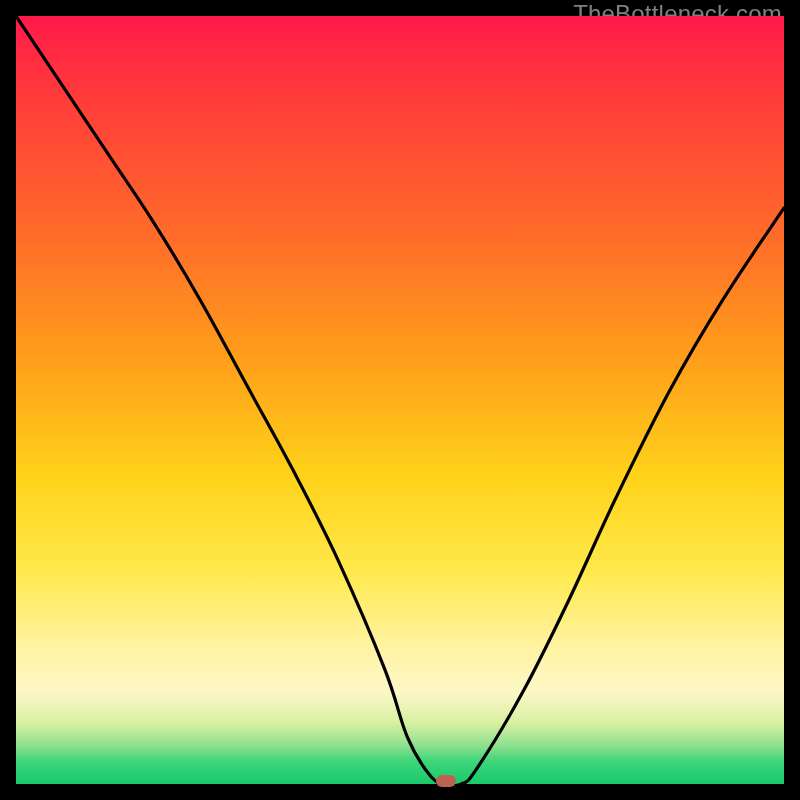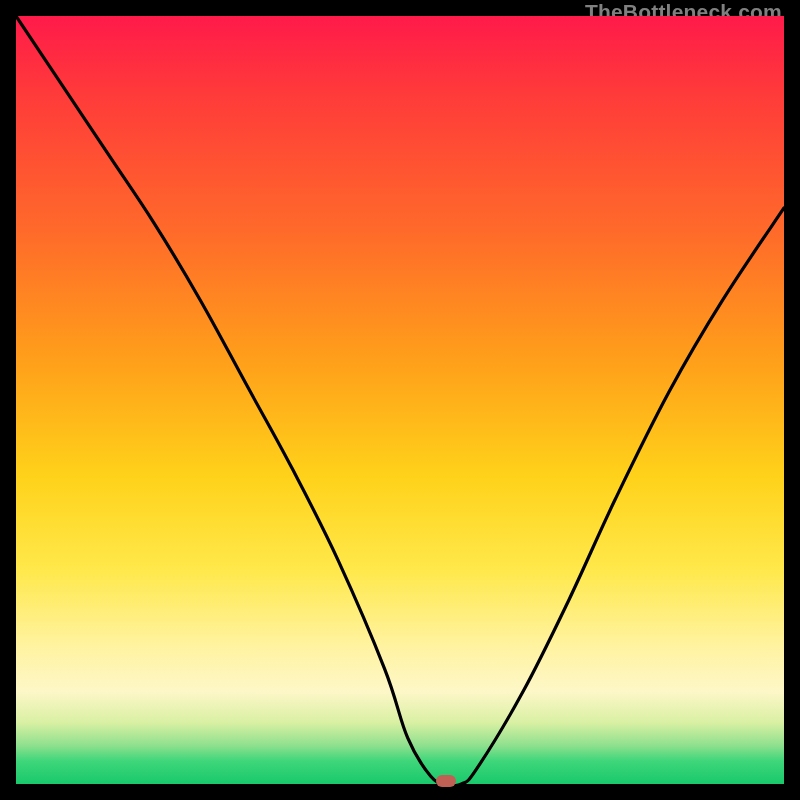--- a/index.html
+++ b/index.html
@@ -58,22 +58,22 @@
     height: 12px;
     border-radius: 6px;
     background: #c06055;
     transform: translate(-50%, -50%);
   }
   .watermark {
     position: absolute;
     top: 0px;
     right: 18px;
     color: #808080;
-    font-size: 21px;
-    font-weight: 700;
+    font-size: 24px;
+    font-weight: 400;
     letter-spacing: 0.2px;
   }
 </style>
 </head>
 <body>
 
 <div class="frame">
 
   <div class="watermark">TheBottleneck.com</div>
 

